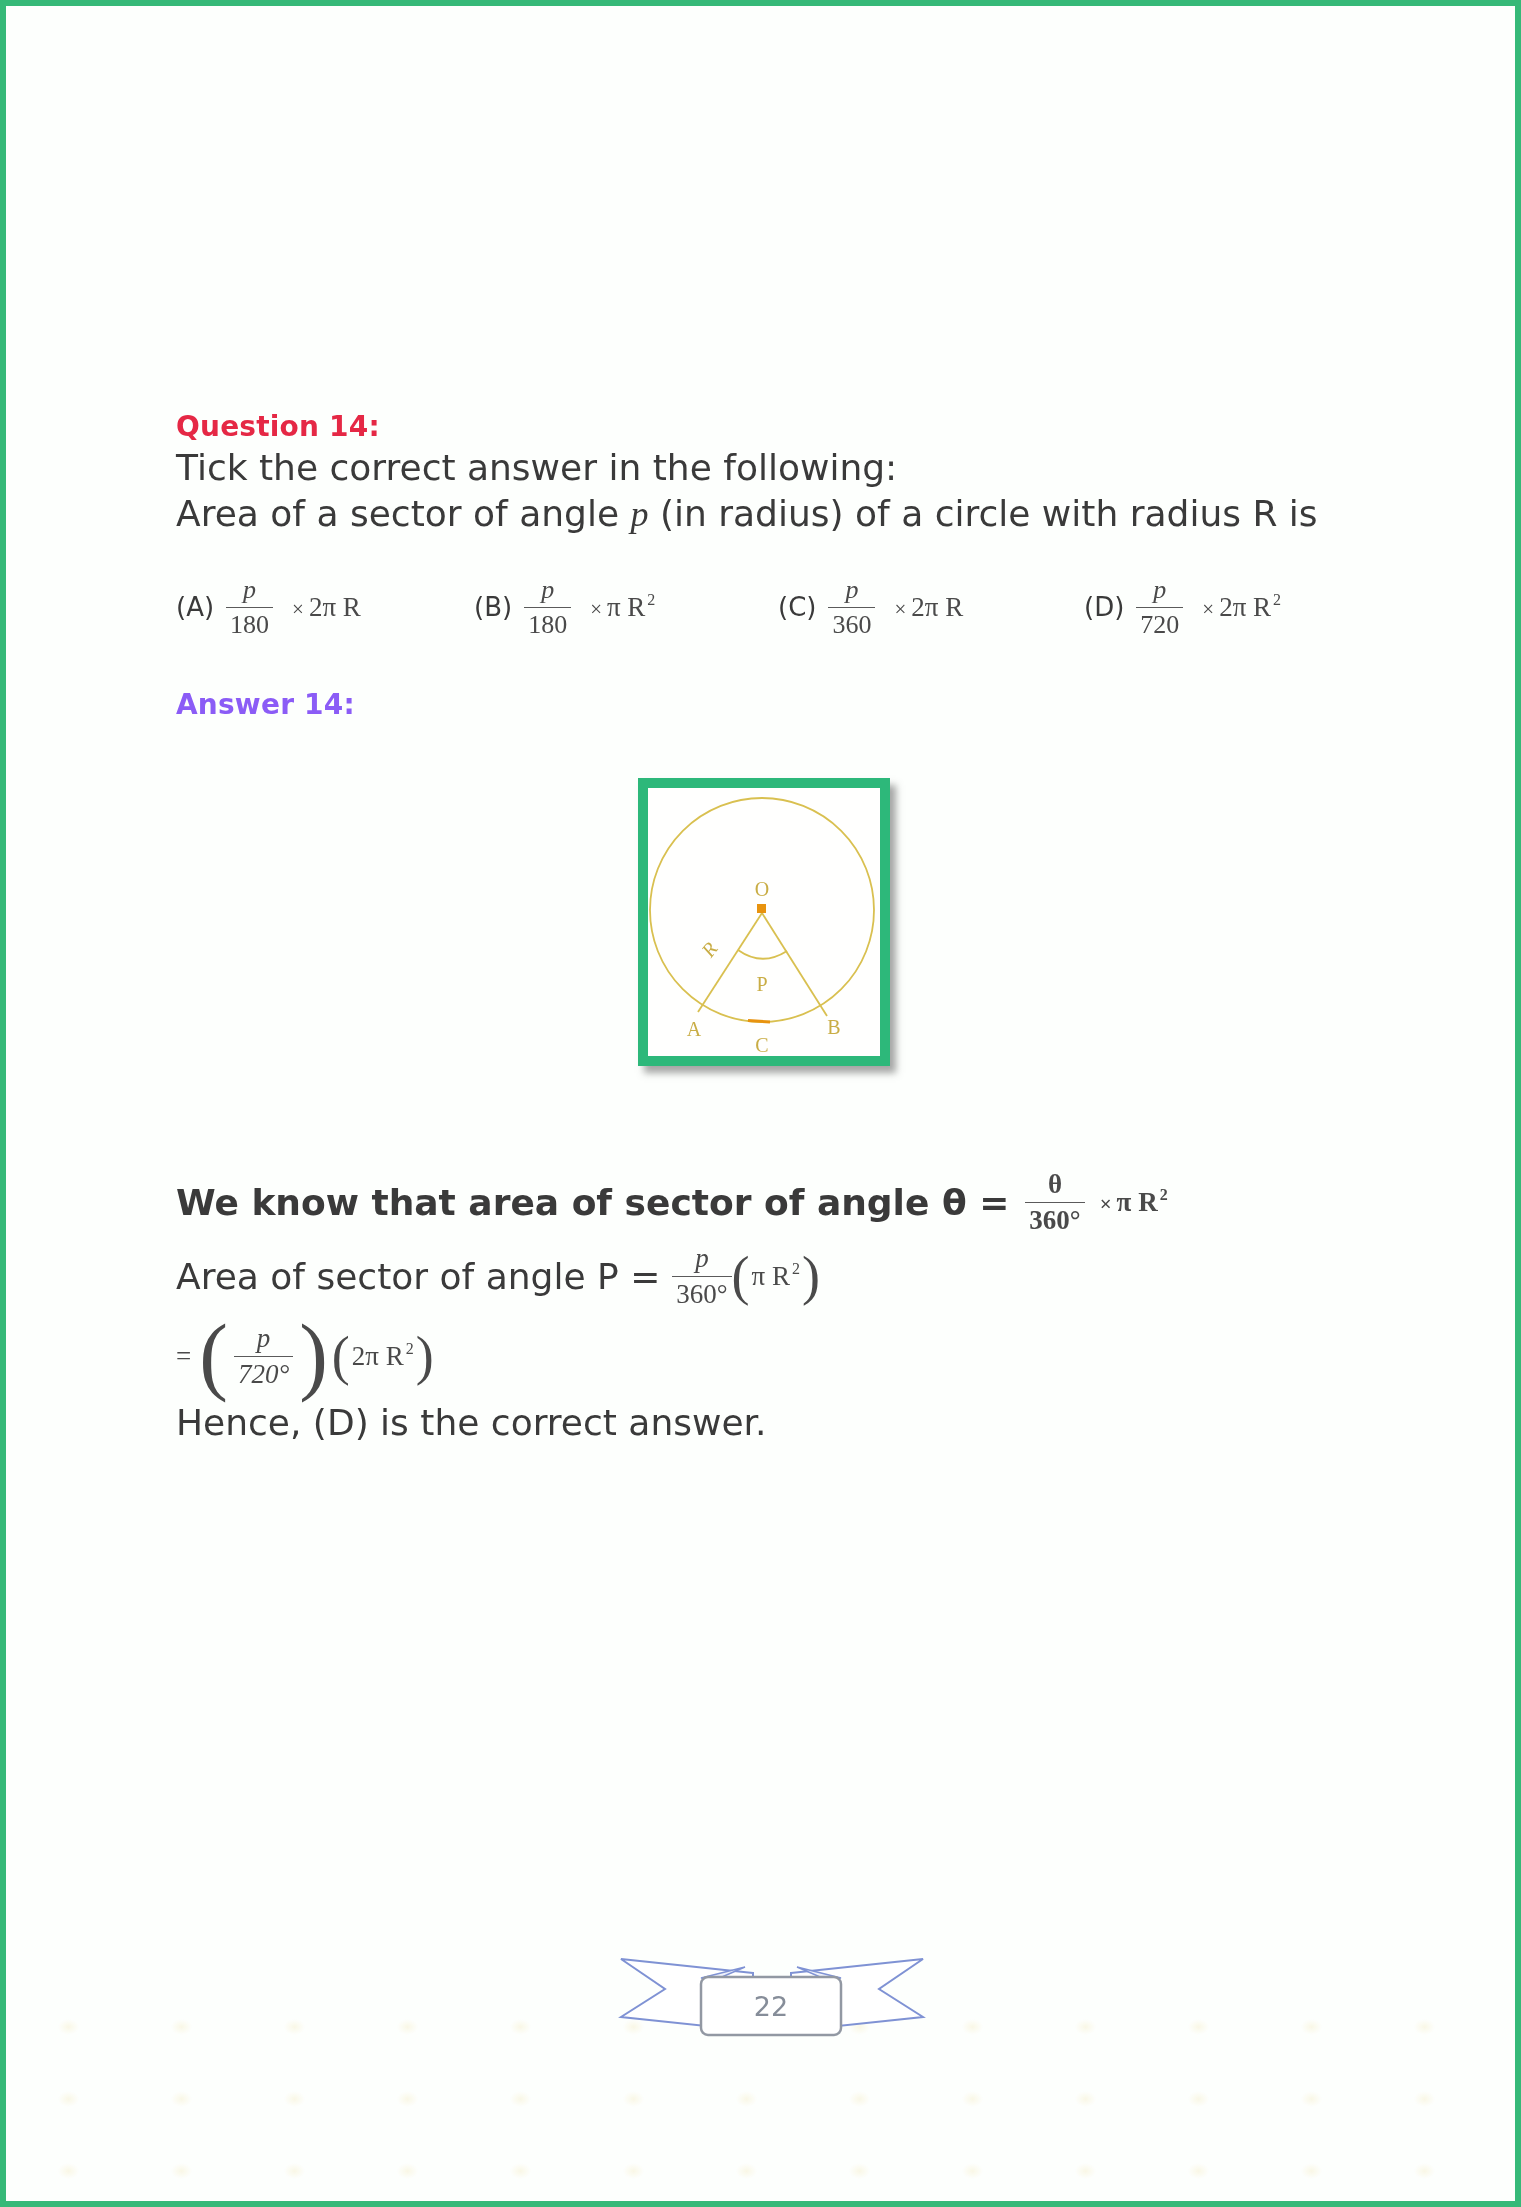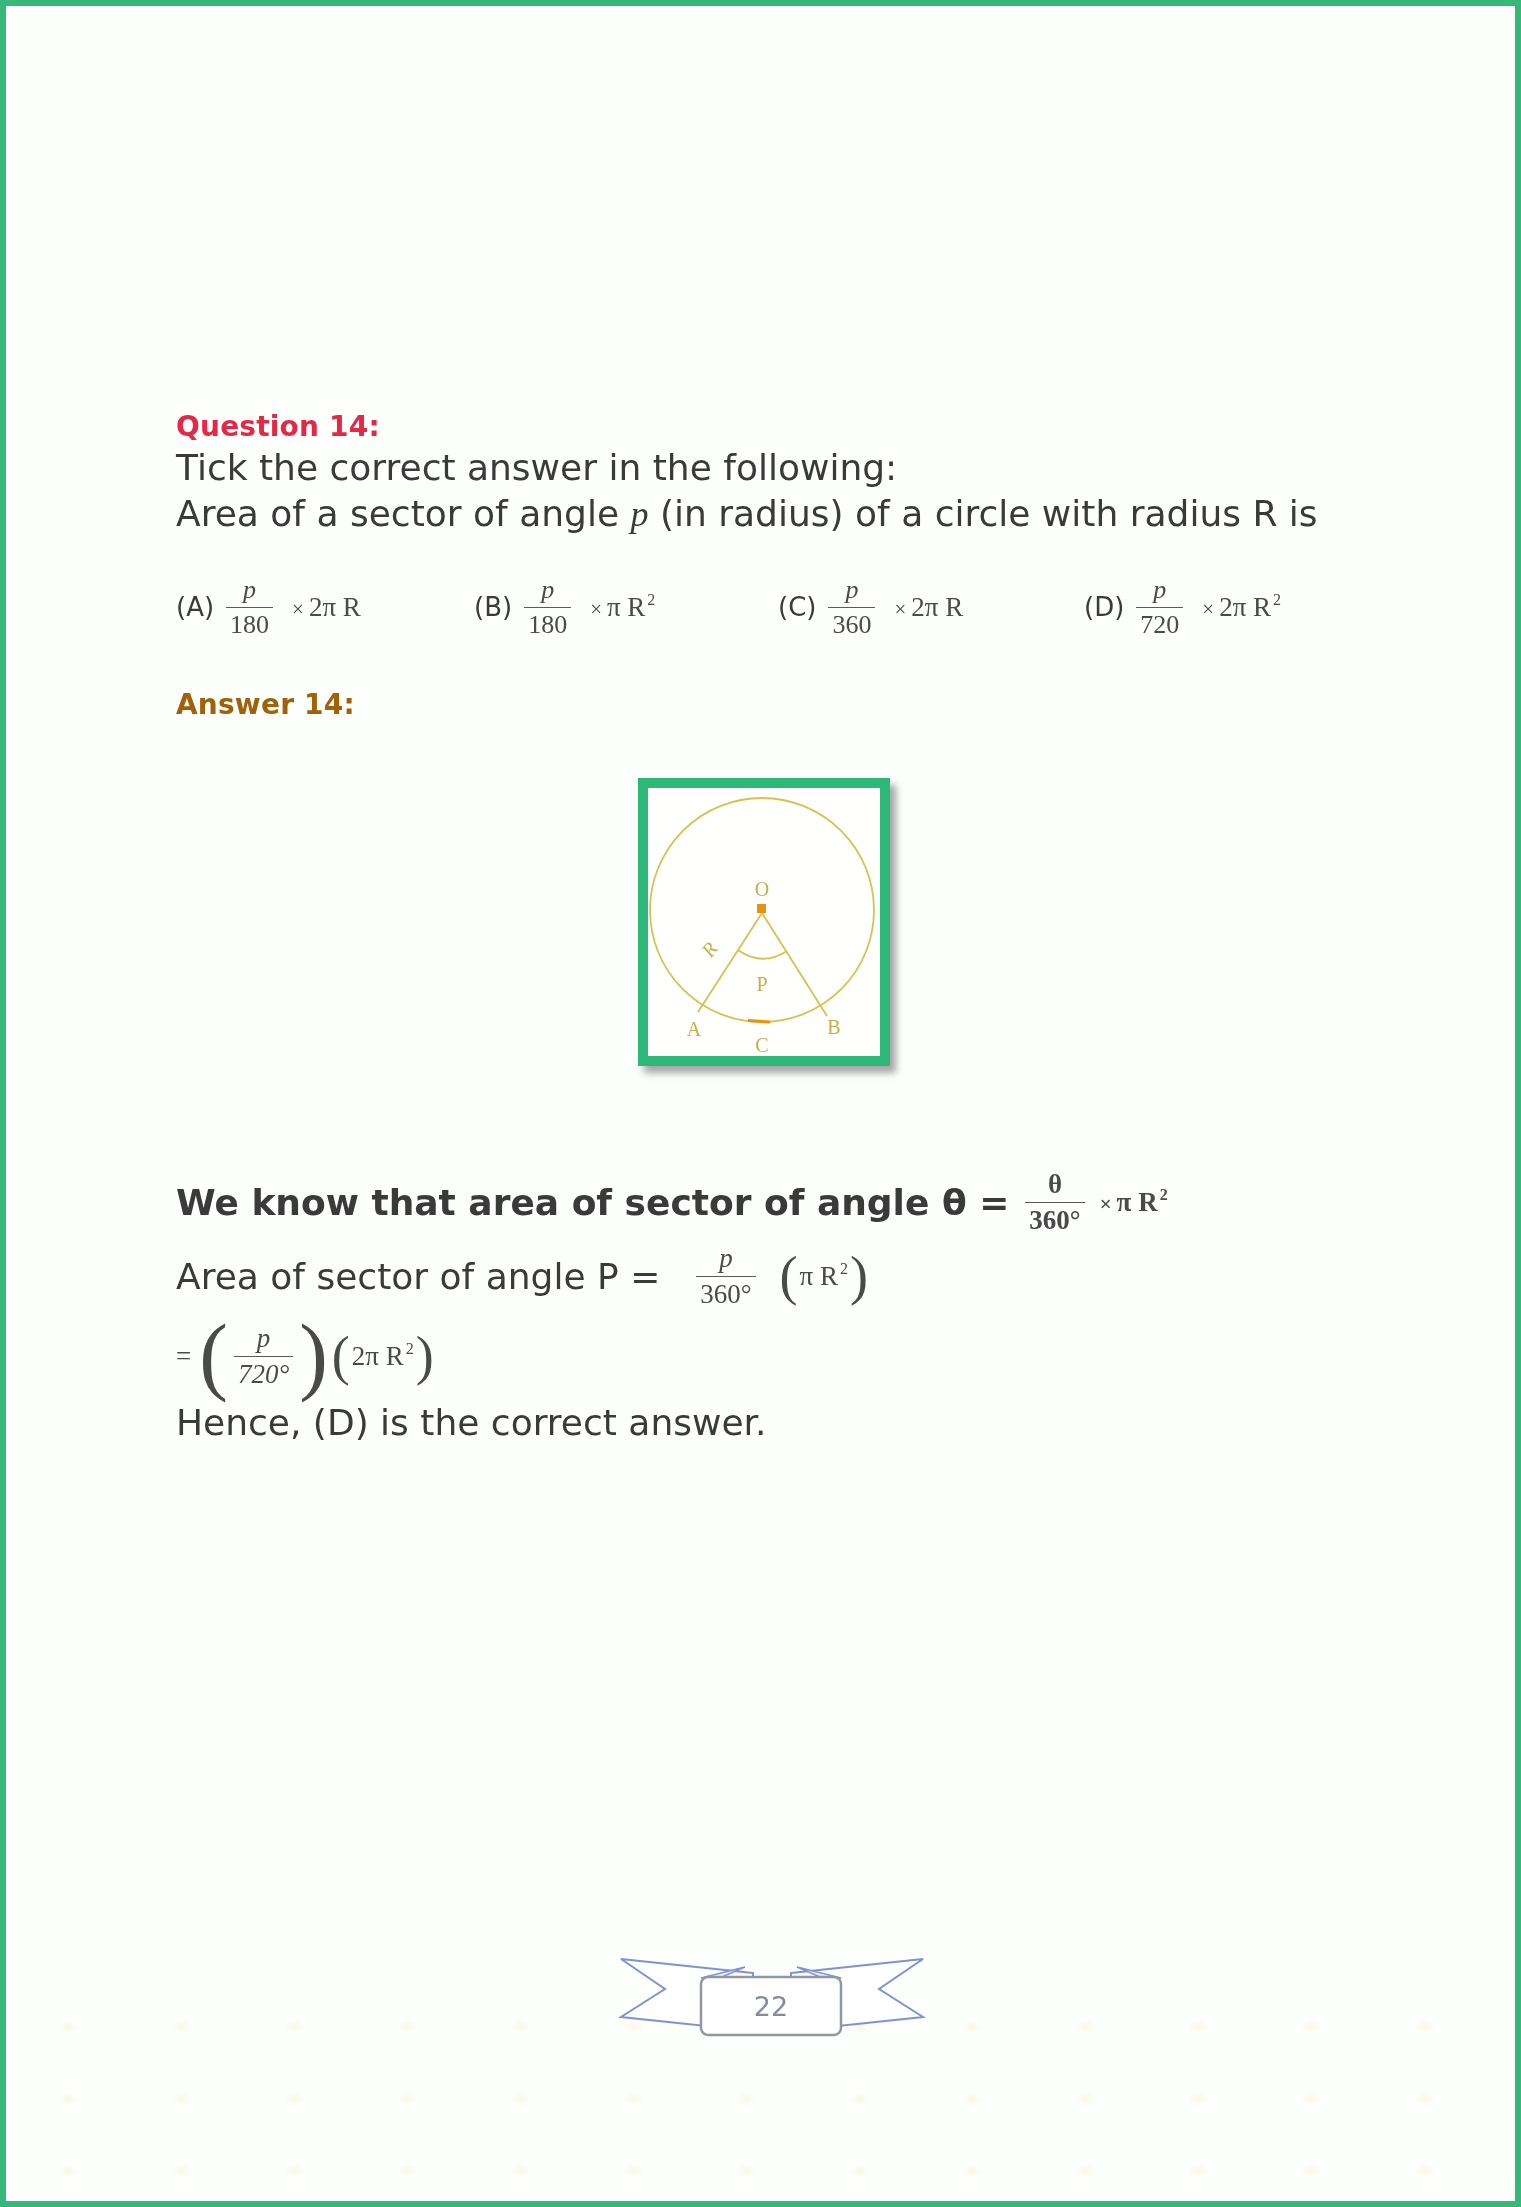--- a/index.html
+++ b/index.html
@@ -10,21 +10,21 @@
     background:#fdfffd;
     border:6px solid #36b978;
     overflow:hidden;
     font-family:"DejaVu Sans","Liberation Sans",sans-serif;
     color:#3a3a3a;
   }
   .abs { position:absolute; }
 
   
   .q-heading { font-size:28px; font-weight:bold; color:#e52845; letter-spacing:0.2px; }
-  .a-heading { font-size:28px; font-weight:bold; color:#a16207; letter-spacing:0.2px; }
+  .a-heading { font-size:28px; font-weight:bold; color:#8b5cf6; letter-spacing:0.2px; }
   .body-text { font-size:36px; color:#3a3a3a; }
   .var { font-family:"Liberation Serif",serif; font-style:italic; }
 
   
   .math { font-family:"Liberation Serif",serif; color:#4a4a4a; font-size:27px; }
   .mrow { display:flex; align-items:center; }
   .frac { display:inline-block; text-align:center; font-family:"Liberation Serif",serif; color:#4a4a4a; }
   .frac .num { display:block; font-style:italic; font-size:26px; padding:0 10px 2px 10px; border-bottom:1.6px solid #5a5a5a; }
   .frac .num.upright { font-style:normal; }
   .frac .den { display:block; font-size:26px; padding:2px 4px 0 4px; }
@@ -132,21 +132,21 @@
 
   <div class="abs mrow" style="left:170px; top:1148px; height:96px; gap:16px;font-weight:bold;">
     <span class="body-text">We know that area of sector of angle θ =</span>
     <span class="frac">
       <span class="num upright" style="font-size:27px;">θ</span>
       <span class="den" style="font-size:27px;">360°</span>
     </span>
     <span class="math" style="margin-left:-8px;"><span class="times">×</span><span>π R</span><span class="sup">2</span></span>
   </div>
 
-  <div class="abs mrow" style="left:170px; top:1222px; height:96px; gap:36px;">
+  <div class="abs mrow" style="left:170px; top:1222px; height:96px; gap:12px;">
     <span class="body-text">Area of sector of angle P =</span>
     <span class="frac">
       <span class="num" style="font-size:27px;">p</span>
       <span class="den" style="font-size:27px;">360°</span>
     </span>
     <span class="mrow" style="margin-left:-12px; gap:2px;">
       <span class="paren paren-md">(</span>
       <span class="math"><span>π R</span><span class="sup">2</span></span>
       <span class="paren paren-md">)</span>
     </span>

